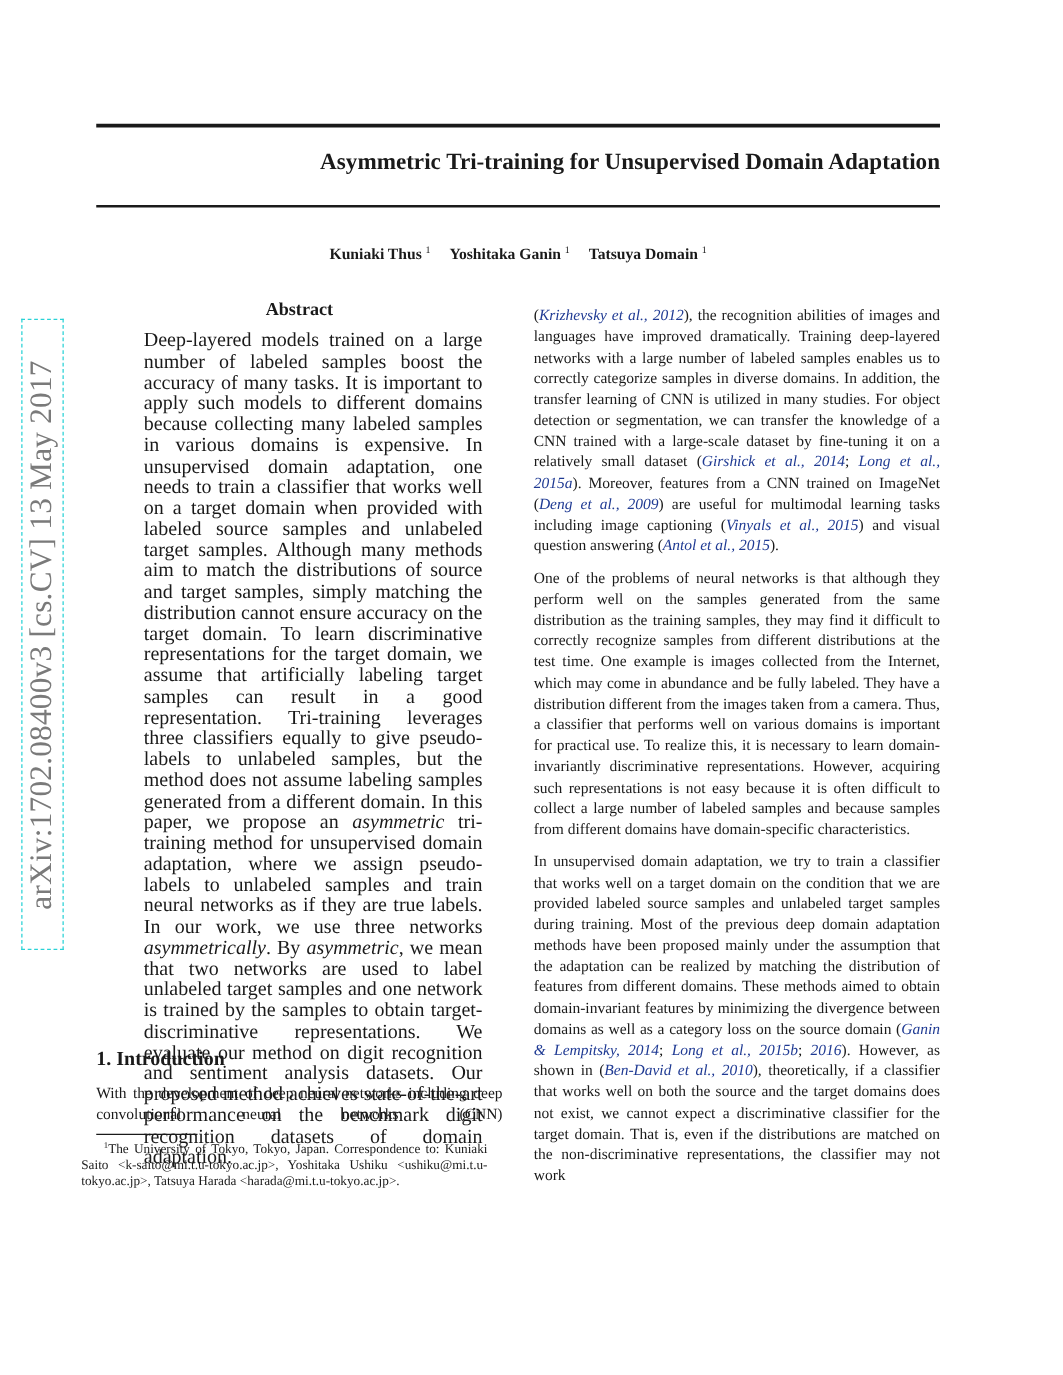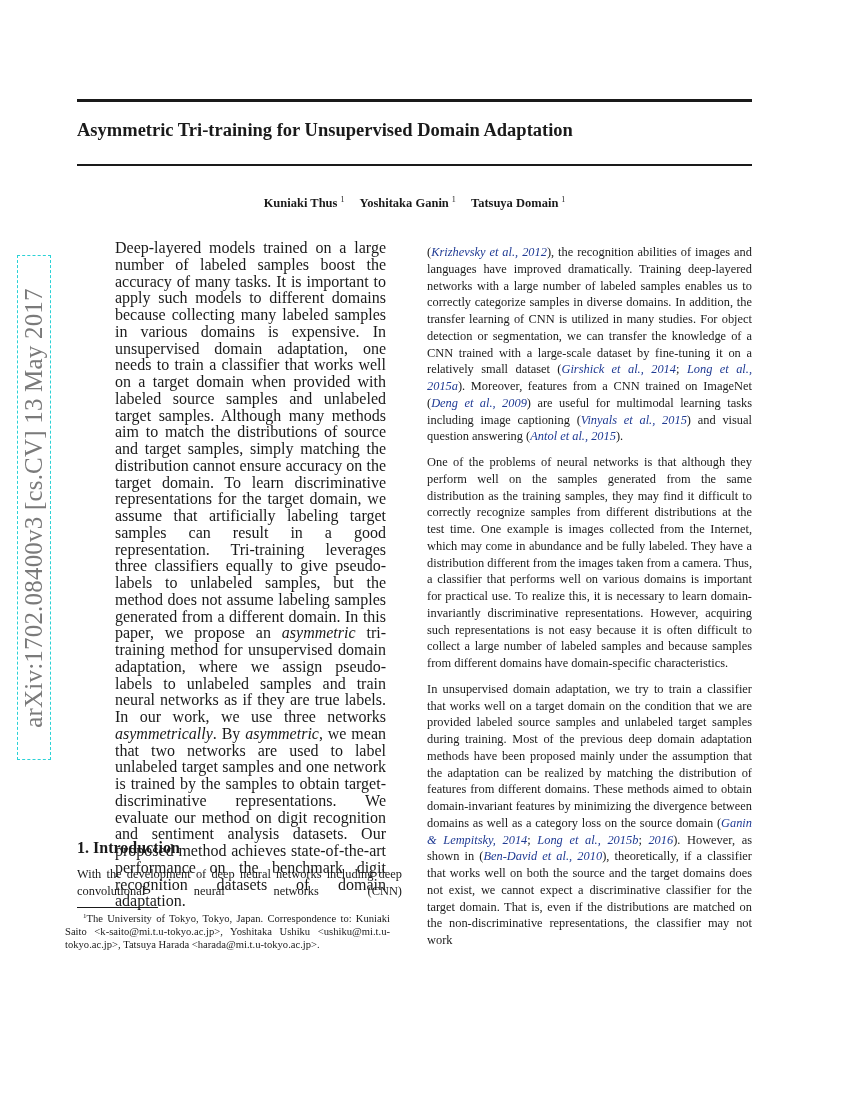--- a/index.html
+++ b/index.html
@@ -1,21 +1,21 @@
 <!DOCTYPE html>
 <html><head>
 <meta charset="utf-8">
 <style>
   html, body { margin: 0; padding: 0; background: #ffffff; }
   body { width: 850px; height: 1100px; position: relative; overflow: hidden;
          font-family: "Liberation Serif", "DejaVu Serif", serif; color: #1a1a1a; }
   .rule { position: absolute; left: 77px; width: 675px; background: #1a1a1a; }
   .rule.top { top: 99px; height: 3px; }
   .rule.bottom { top: 164px; height: 2px; }
-  .title { position: absolute; top: 120px; left: 77px; width: 675px; text-align: left;
+  .title { position: absolute; top: 120px; left: 77px; width: 675px; text-align: right;
            font-weight: bold; font-size: 18.5px; letter-spacing: 0; }
   .authors { position: absolute; top: 195px; left: 77px; width: 675px; text-align: center;
              font-weight: bold; font-size: 12.5px; }
   .authors .author { margin: 0 6px; }
   .authors sup { font-weight: normal; font-size: 8px; margin-left: 3px; vertical-align: 5px; }
 
   .stamp { position: absolute; left: 17px; top: 255px; width: 34px; height: 505px;
            border: 1px dashed #2ad2d6; box-sizing: border-box; }
   .stamp-text { position: absolute; left: 50%; top: 50%;
                 transform: translate(-50%, -50%) rotate(-90deg);
@@ -53,20 +53,21 @@
 <div class="title">Asymmetric Tri-training for Unsupervised Domain Adaptation</div>
 <div class="rule bottom"></div>
 
 <div class="authors">
   <span class="author"><span>Kuniaki Thus</span><sup>1</sup></span>
   <span class="author"><span>Yoshitaka Ganin</span><sup>1</sup></span>
   <span class="author"><span>Tatsuya Domain</span><sup>1</sup></span>
 </div>
 
 <div class="col-left">
+  <div class="abstract-heading">Abstract</div>
   <div class="abstract-body">
     <span>Deep-layered models trained on a large number of labeled samples boost the accuracy of many tasks. It is important to apply such models to different domains because collecting many labeled samples in various domains is expensive. In unsupervised domain adaptation, one needs to train a classifier that works well on a target domain when provided with labeled source samples and unlabeled target samples. Although many methods aim to match the distributions of source and target samples, simply matching the distribution cannot ensure accuracy on the target domain. To learn discriminative representations for the target domain, we assume that artificially labeling target samples can result in a good representation. Tri-training leverages three classifiers equally to give pseudo-labels to unlabeled samples, but the method does not assume labeling samples generated from a different domain. In this paper, we propose an </span><em>asymmetric</em><span> tri-training method for unsupervised domain adaptation, where we assign pseudo-labels to unlabeled samples and train neural networks as if they are true labels. In our work, we use three networks </span><em>asymmetrically</em><span>. By </span><em>asymmetric</em><span>, we mean that two networks are used to label unlabeled target samples and one network is trained by the samples to obtain target-discriminative representations. We evaluate our method on digit recognition and sentiment analysis datasets. Our proposed method achieves state-of-the-art performance on the benchmark digit recognition datasets of domain adaptation.</span>
   </div>
 </div>
 
 <div class="section-heading">1. Introduction</div>
 <div class="intro-para">With the development of deep neural networks including deep convolutional neural networks (CNN)</div>
 
 <div class="fn-rule"></div>
 <div class="footnote"><span class="indent"></span><sup>1</sup><span>The University of Tokyo, Tokyo, Japan. Correspondence to: Kuniaki Saito &lt;k-saito@mi.t.u-tokyo.ac.jp&gt;, Yoshitaka Ushiku &lt;ushiku@mi.t.u-tokyo.ac.jp&gt;, Tatsuya Harada &lt;harada@mi.t.u-tokyo.ac.jp&gt;.</span></div>

